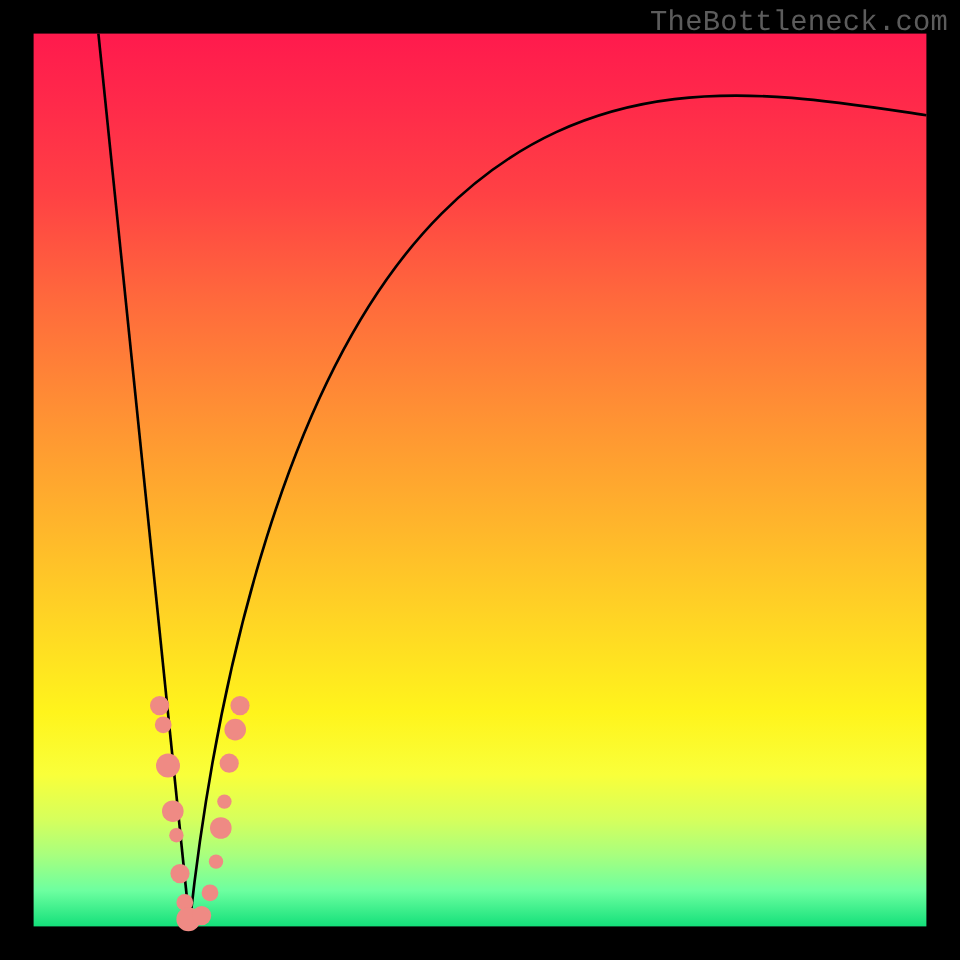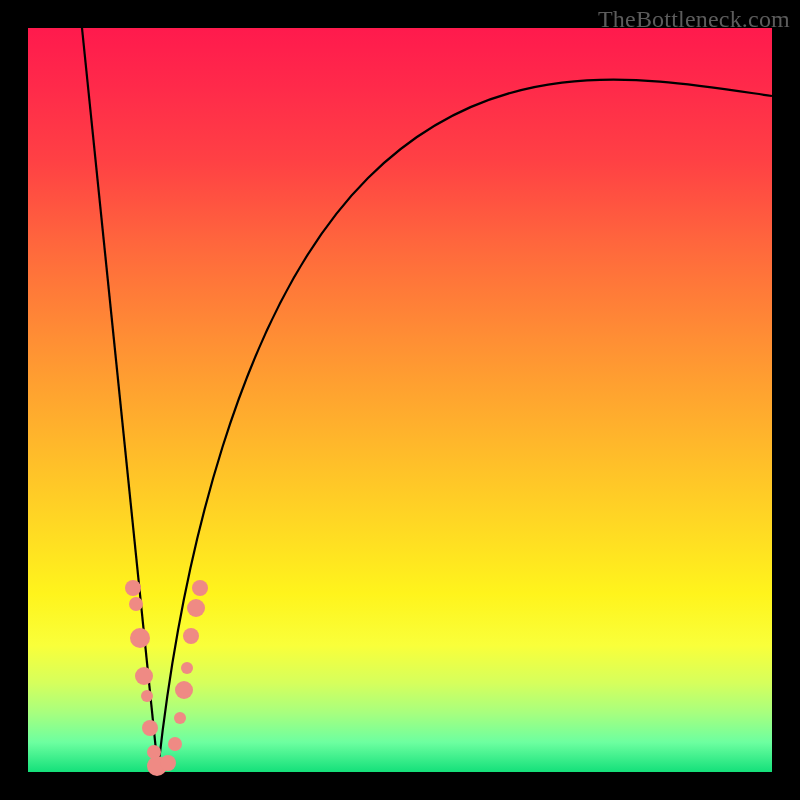--- a/index.html
+++ b/index.html
@@ -35,21 +35,21 @@
       #d6ff5c 88%,
       #a8ff7e 92%,
       #6dffa0 96%,
       #14e07a 100%
     );
   }
   .watermark {
     position: absolute;
     top: 6px;
     right: 10px;
-    font-family: Liberation Serif, serif;
+    font-family: Liberation Mono, monospace;
     font-size: 24px;
     color: #5c5c5c;
     letter-spacing: 0.2px;
     user-select: none;
   }
   svg.curves {
     position: absolute;
     left: 0;
     top: 0;
     width: 744px;

